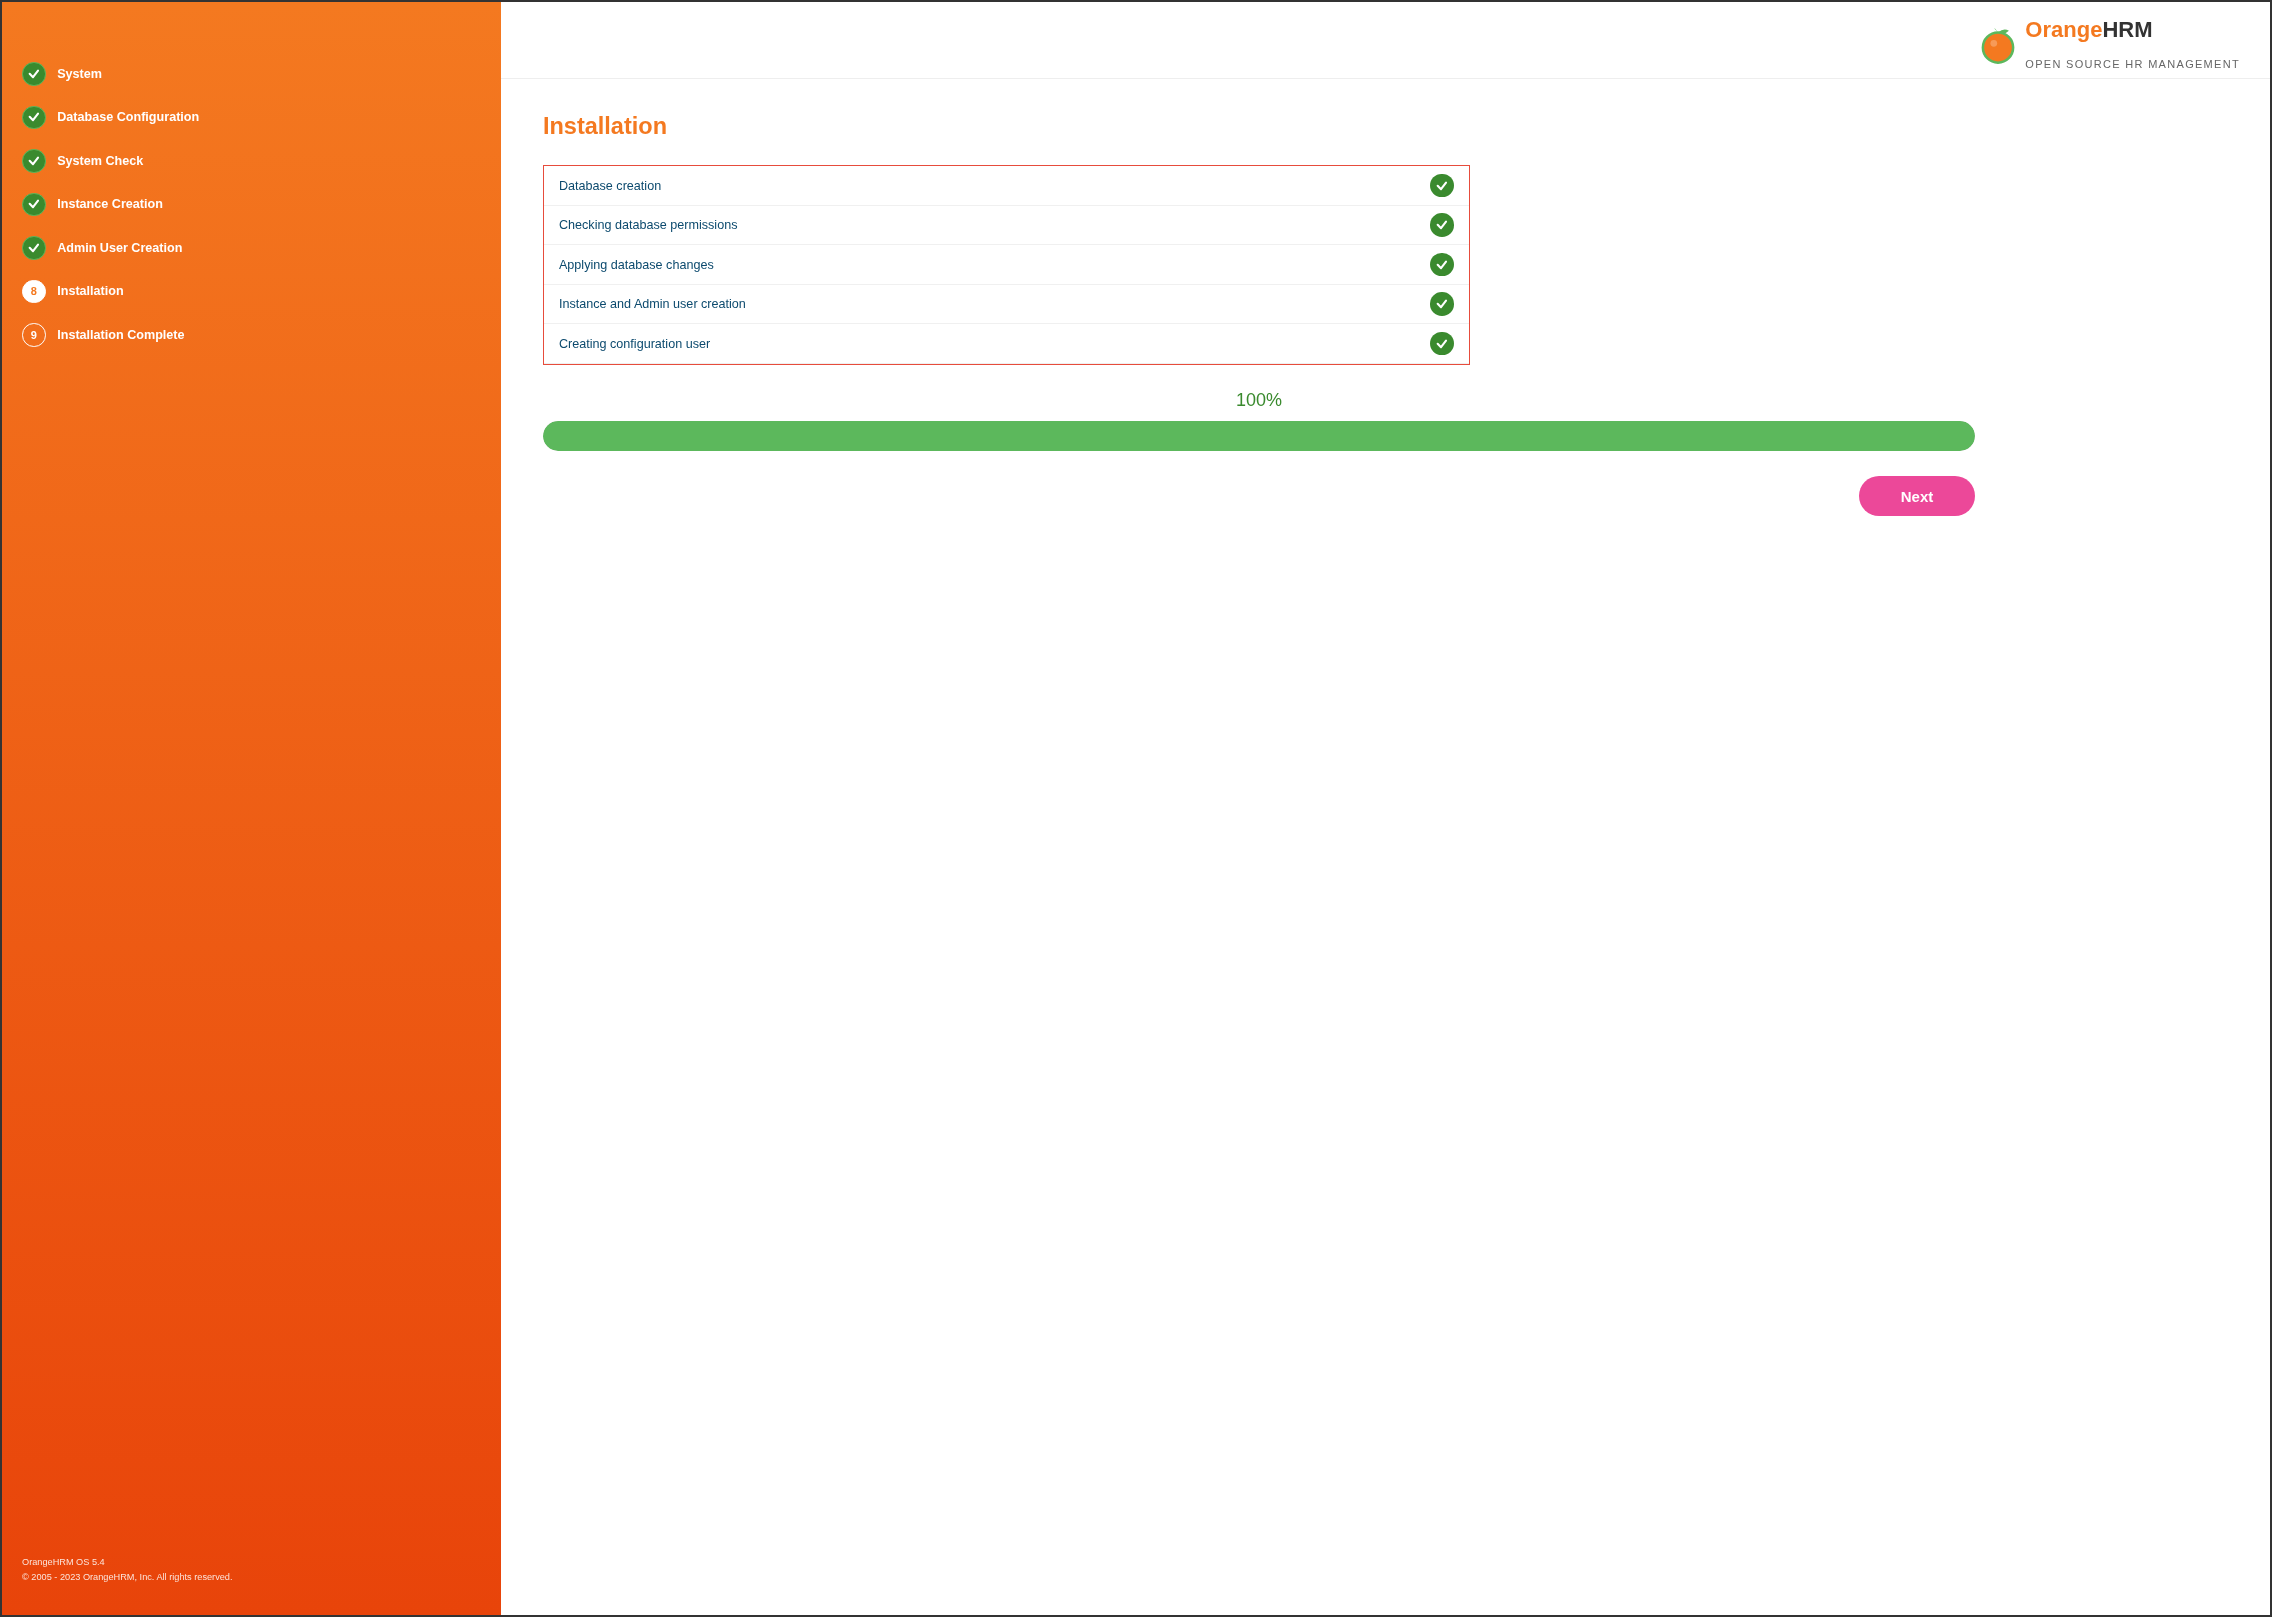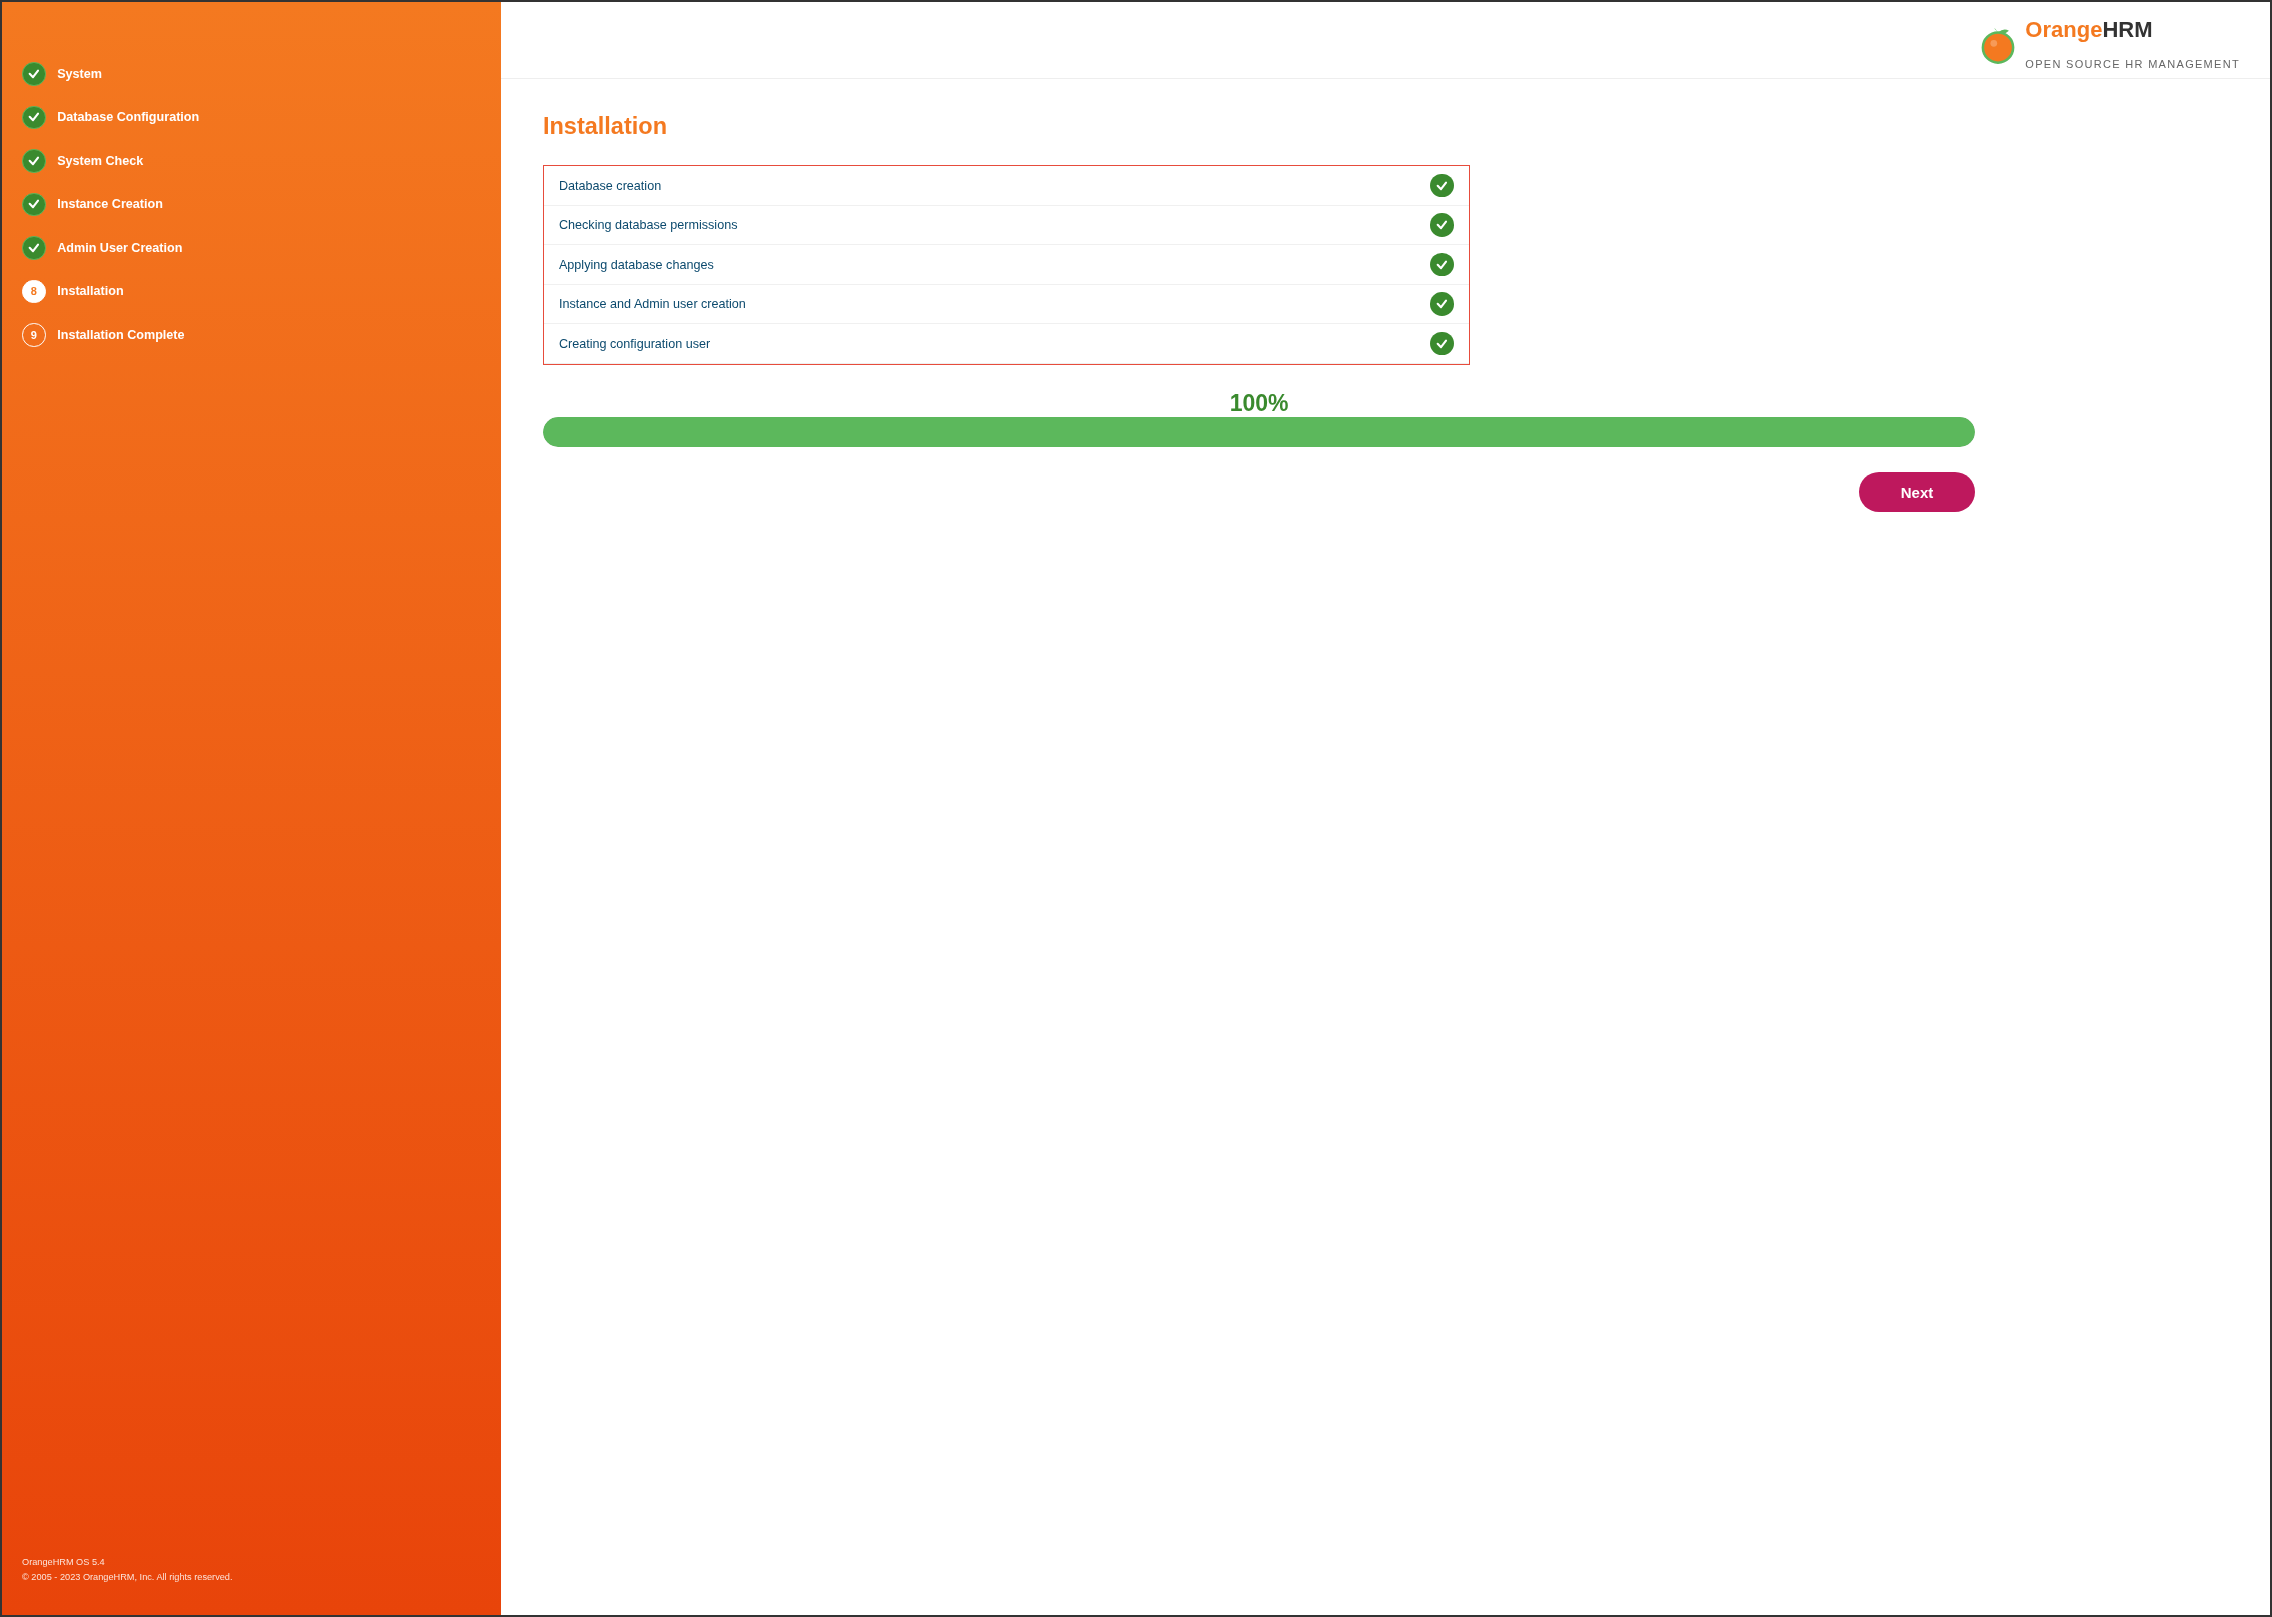--- a/index.html
+++ b/index.html
@@ -170,25 +170,25 @@
       font-size: 11.7px;
       flex-shrink: 0;
     }
 
     .progress-section {
       margin-top: 17px;
       width: 85%;
     }
 
     .progress-percent {
-      font-size: 23px;
-      font-weight: bold;
+      font-size: 18px;
+      font-weight: normal;
       color: #3a8a2e;
       text-align: center;
-      margin-bottom: 0;
+      margin-bottom: 10px;
     }
 
     .progress-bar-bg {
       width: 100%;
       height: 30px;
       background: #ddd;
       border-radius: 15px;
       overflow: hidden;
     }
 
@@ -200,21 +200,21 @@
     }
 
     .next-button-container {
       display: flex;
       justify-content: flex-end;
       margin-top: 25px;
       width: 85%;
     }
 
     .next-button {
-      background: #be185d;
+      background: #ec4899;
       color: white;
       border: none;
       border-radius: 21px;
       padding: 11.7px 42px;
       font-size: 15px;
       font-weight: bold;
       cursor: pointer;
     }
   </style>
 </head>

